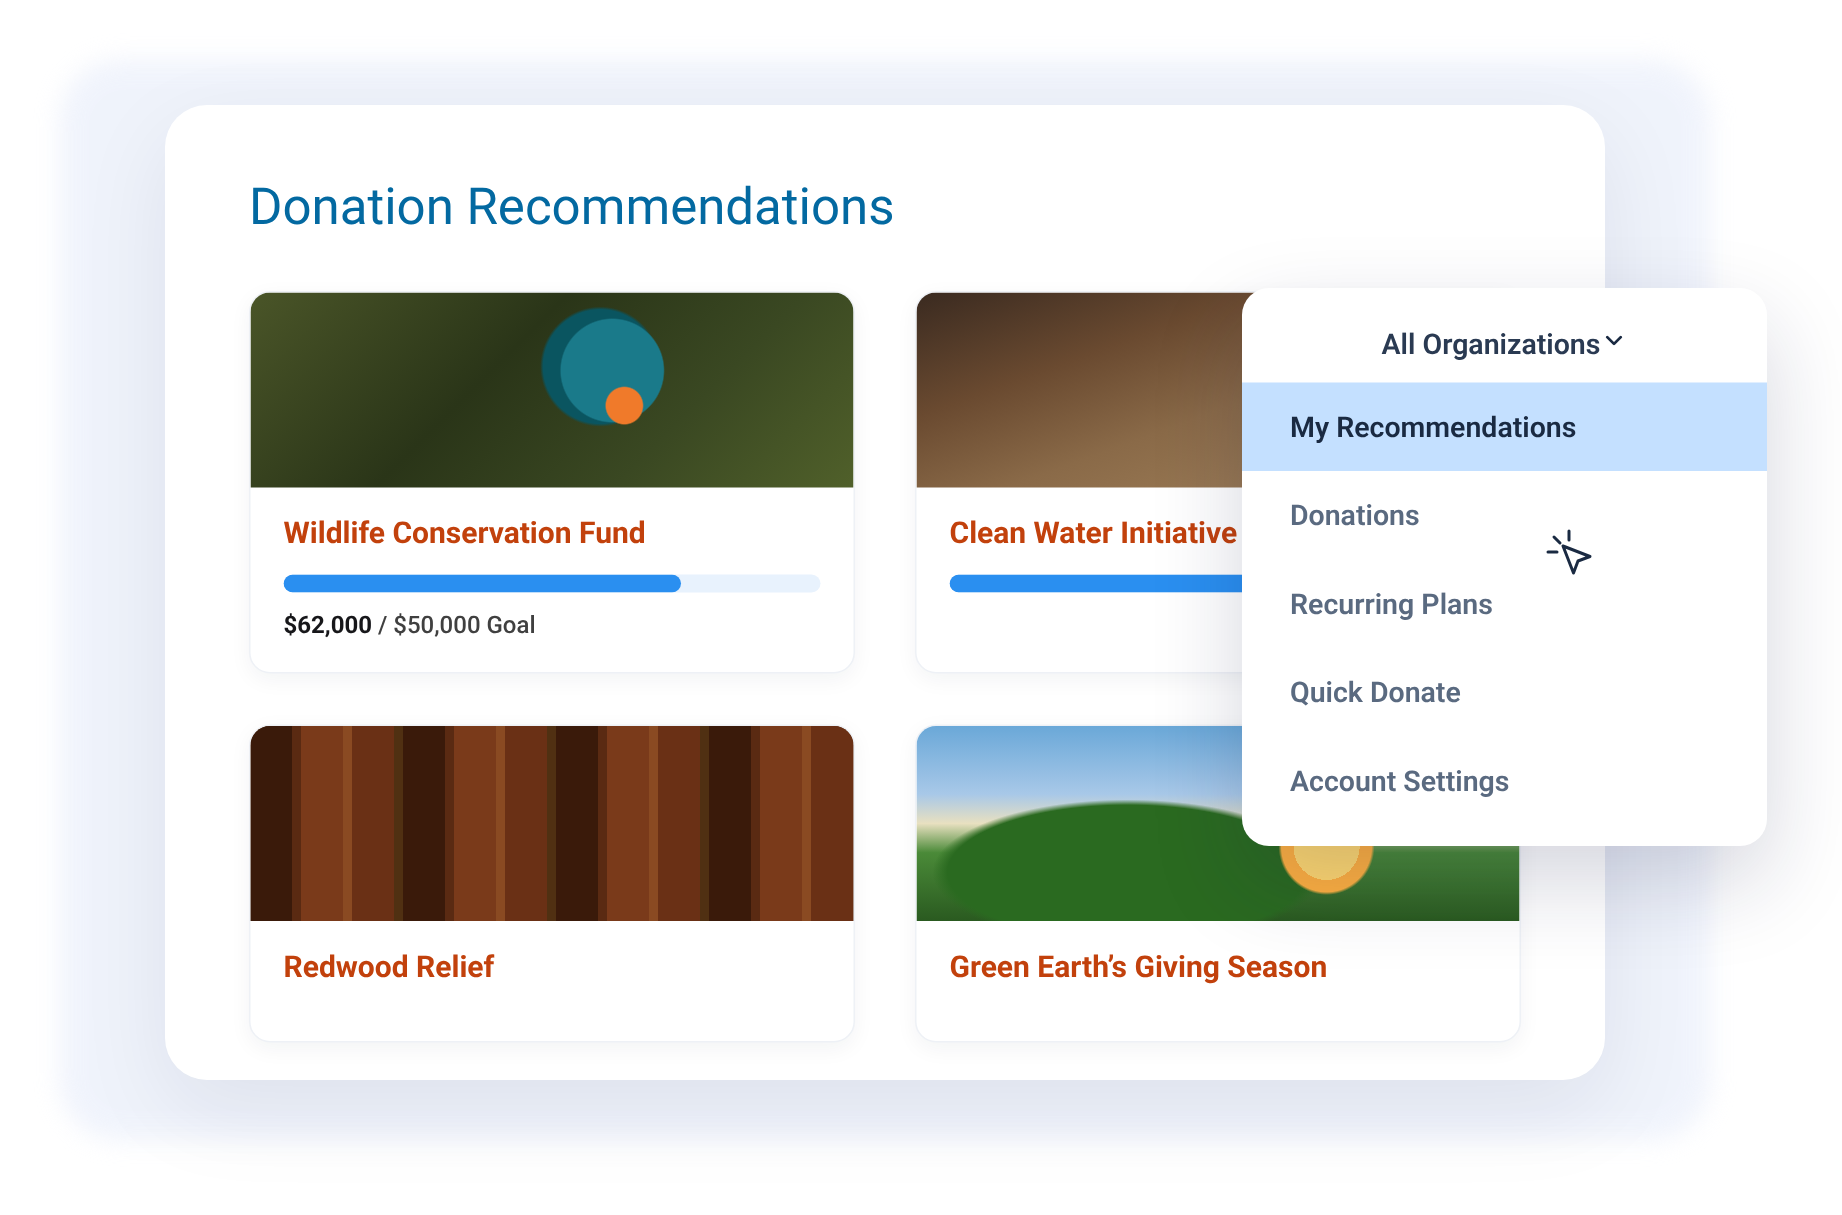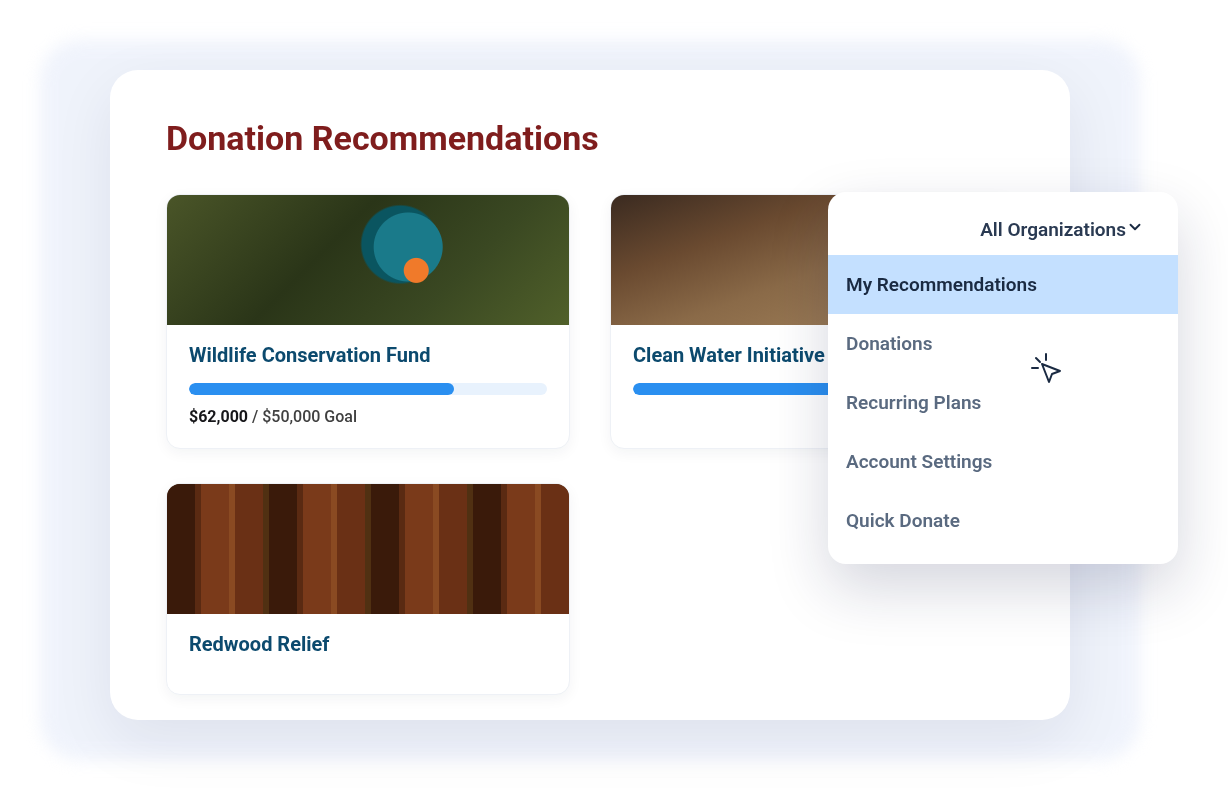--- a/index.html
+++ b/index.html
@@ -29,22 +29,22 @@
     width: 960px;
     height: 650px;
     background: #ffffff;
     border-radius: 28px;
     box-shadow: 0 20px 60px rgba(20, 30, 60, 0.08);
     padding: 48px 56px 0 56px;
     overflow: hidden;
   }
   .page-title {
     font-size: 34px;
-    font-weight: 700;
-    color: #7f1d1d;
+    font-weight: 400;
+    color: #0369a1;
     margin-bottom: 36px;
   }
   .grid {
     display: grid;
     grid-template-columns: 1fr 1fr;
     gap: 34px 40px;
   }
   .card {
     background: #ffffff;
     border-radius: 14px;
@@ -56,21 +56,21 @@
     width: 100%;
     height: 130px;
     display: block;
   }
   .card-body {
     padding: 18px 22px 22px 22px;
   }
   .card-title {
     font-size: 20px;
     font-weight: 700;
-    color: #0c4a6e;
+    color: #c2410c;
     margin-bottom: 16px;
   }
   .progress-track {
     width: 100%;
     height: 12px;
     background: #e8f2fd;
     border-radius: 999px;
     overflow: hidden;
     margin-bottom: 12px;
   }
@@ -121,29 +121,29 @@
     top: 192px;
     width: 350px;
     background: #ffffff;
     border-radius: 18px;
     box-shadow: 0 24px 60px rgba(20, 30, 70, 0.18);
     padding: 12px 0 14px 0;
     z-index: 10;
   }
   .dd-header {
     display: flex;
-    justify-content: flex-end;
+    justify-content: center;
     align-items: center;
     padding: 14px 34px 14px 34px;
     font-size: 19px;
     font-weight: 600;
     color: #2a3a52;
   }
   .dd-item {
-    padding: 18px 18px;
+    padding: 18px 32px;
     font-size: 19px;
     font-weight: 600;
     color: #5a6a80;
     cursor: pointer;
   }
   .dd-item.active {
     background: #c4e0ff;
     color: #1a2a42;
   }
   .chevron {
@@ -209,20 +209,26 @@
       </div>
     </div>
 
     <div class="card">
       <div class="card-img img-redwood"></div>
       <div class="card-body">
         <div class="card-title">Redwood Relief</div>
       </div>
     </div>
 
+    <div class="card">
+      <div class="card-img img-green"></div>
+      <div class="card-body">
+        <div class="card-title">Green Earth’s Giving Season</div>
+      </div>
+    </div>
 
   </div>
 </div>
 
 <div class="dropdown">
   <div class="dd-header">
     <span>All Organizations</span>
     <span>
       <svg class="chevron" viewBox="0 0 24 24">
           <path d="M6 9l6 6 6-6"></path>
@@ -232,24 +238,24 @@
   <div class="dd-item active">
     <span>My Recommendations</span>
   </div>
   <div class="dd-item">
     <span>Donations</span>
   </div>
   <div class="dd-item">
     <span>Recurring Plans</span>
   </div>
   <div class="dd-item">
+    <span>Quick Donate</span>
+  </div>
+  <div class="dd-item">
     <span>Account Settings</span>
-  </div>
-  <div class="dd-item">
-    <span>Quick Donate</span>
   </div>
 </div>
 
 <div class="cursor-icon">
   <svg viewBox="0 0 34 34">
     <line x1="6" y1="6" x2="10" y2="10"></line>
     <line x1="16" y1="2" x2="16" y2="8"></line>
     <line x1="2" y1="16" x2="8" y2="16"></line>
     <path d="M12 12 L30 19 L22 22 L19 30 Z"></path>
   </svg>

